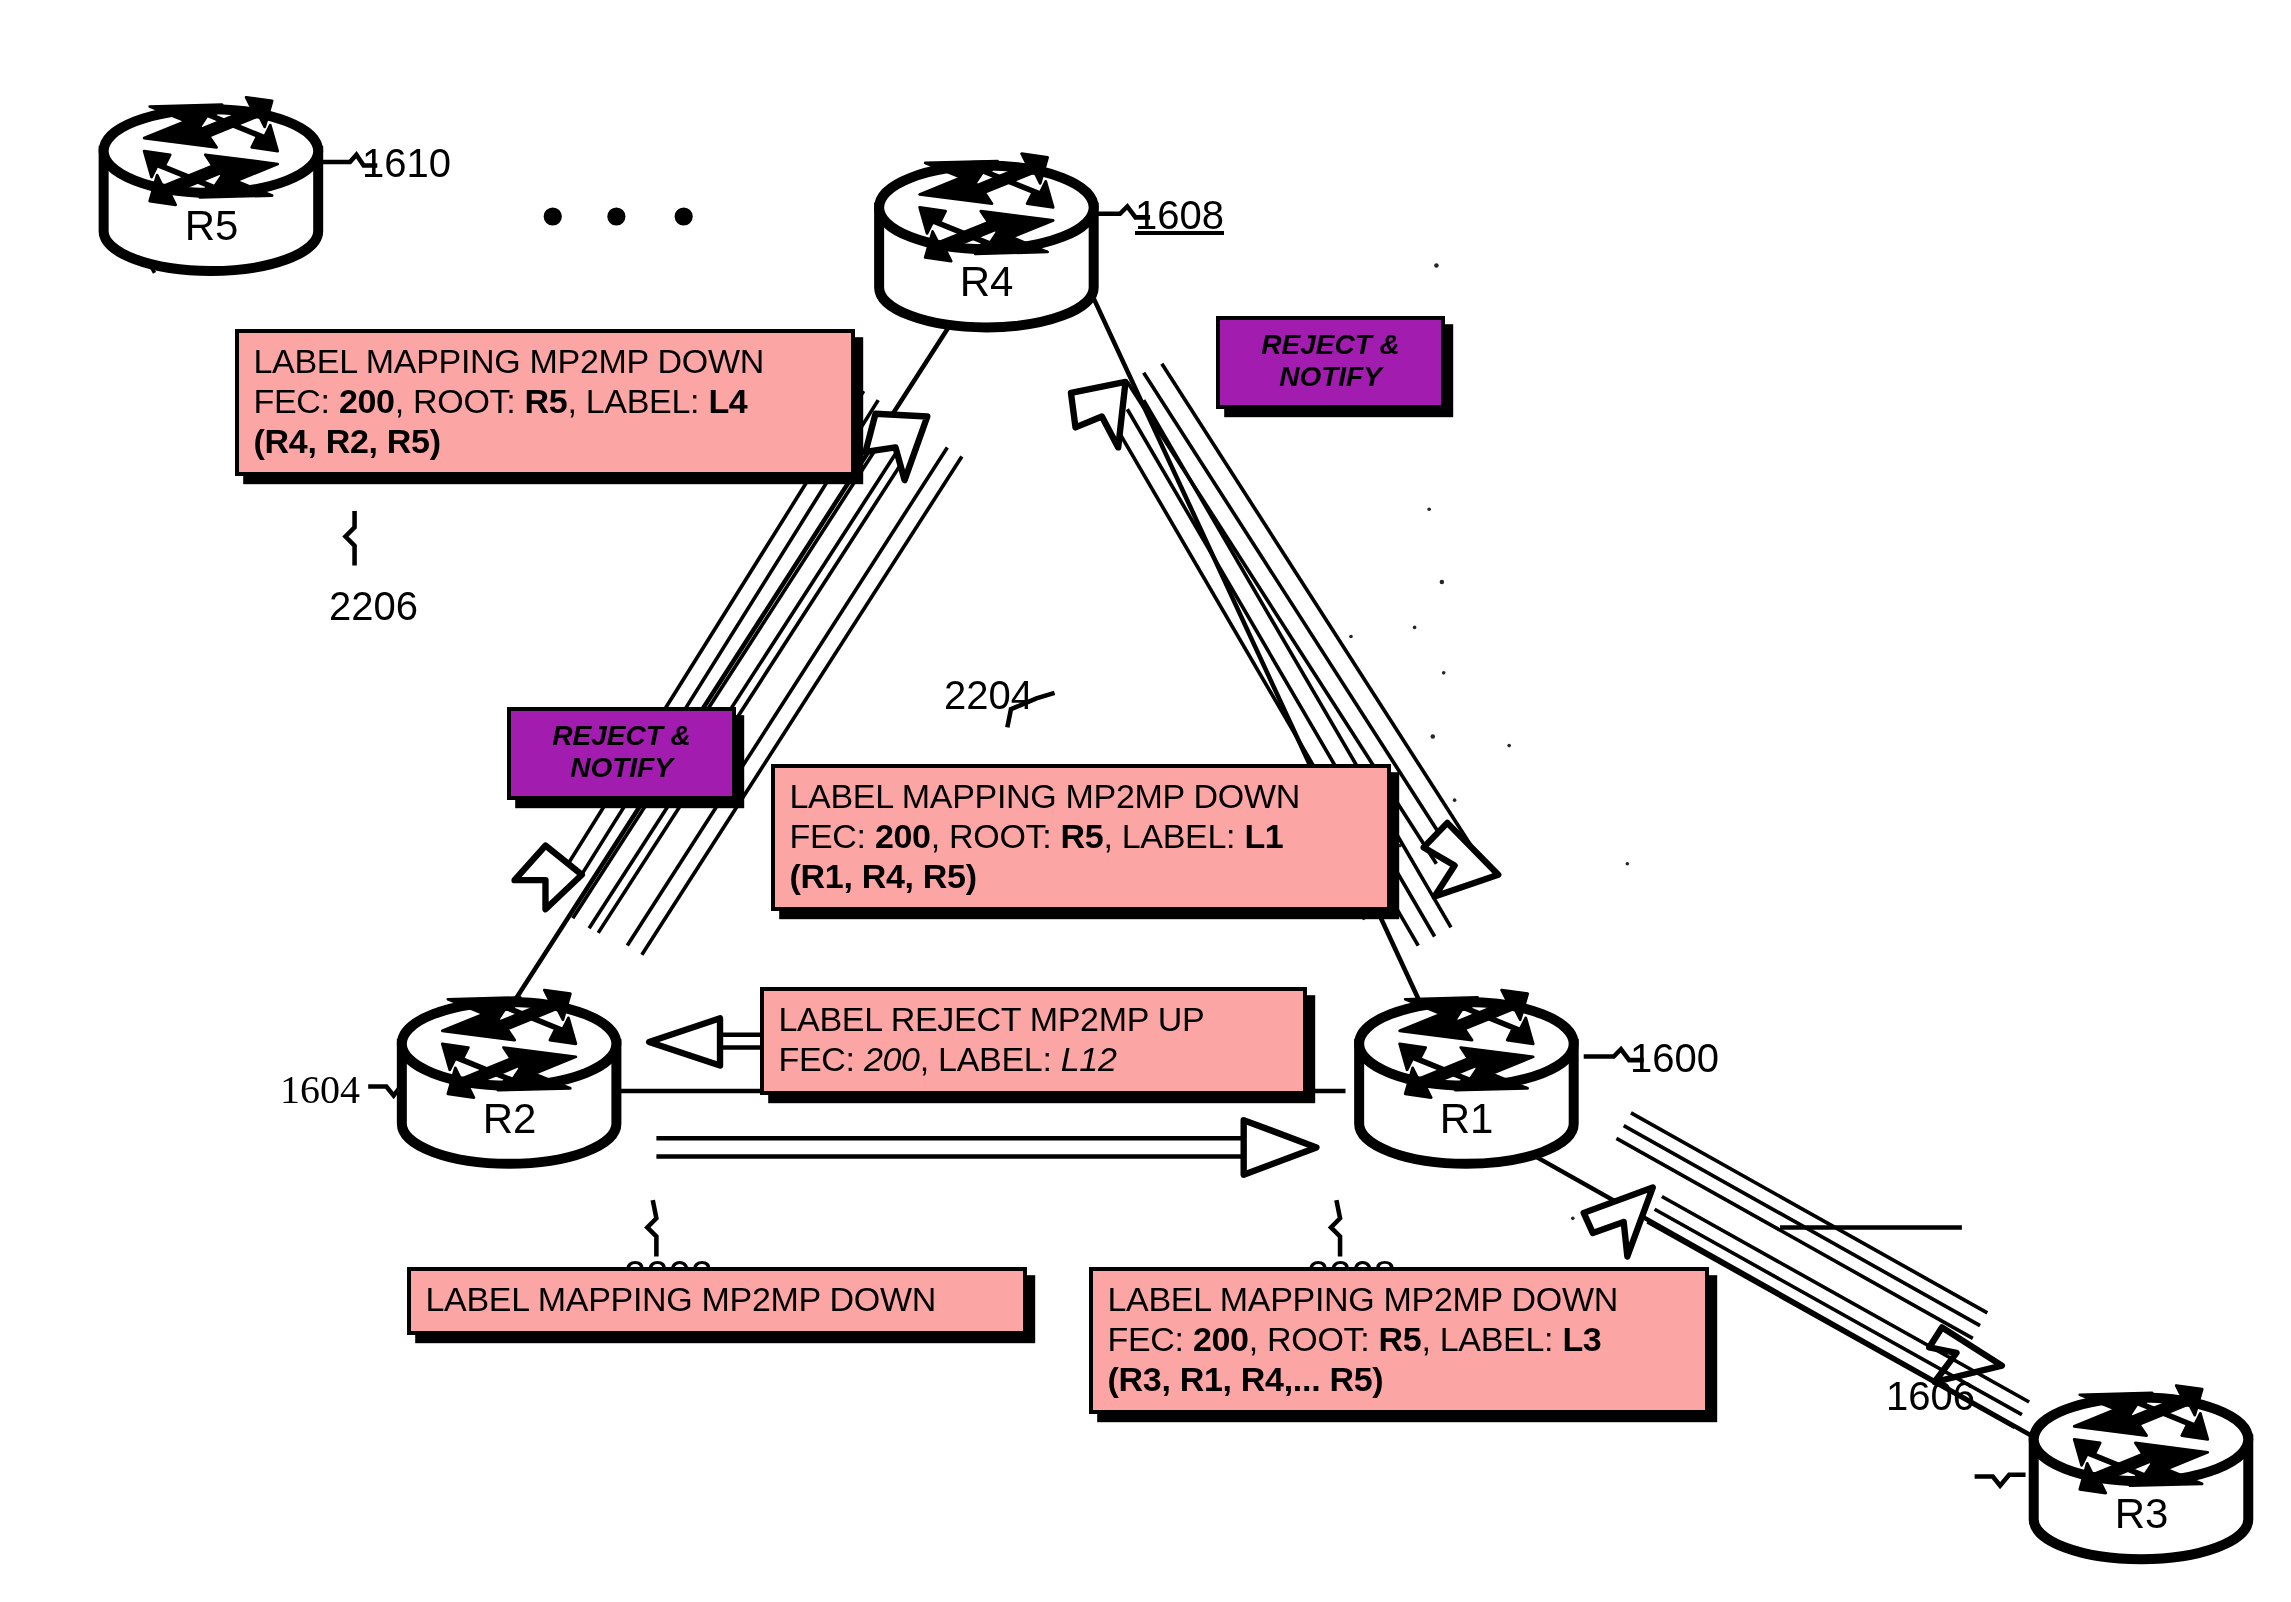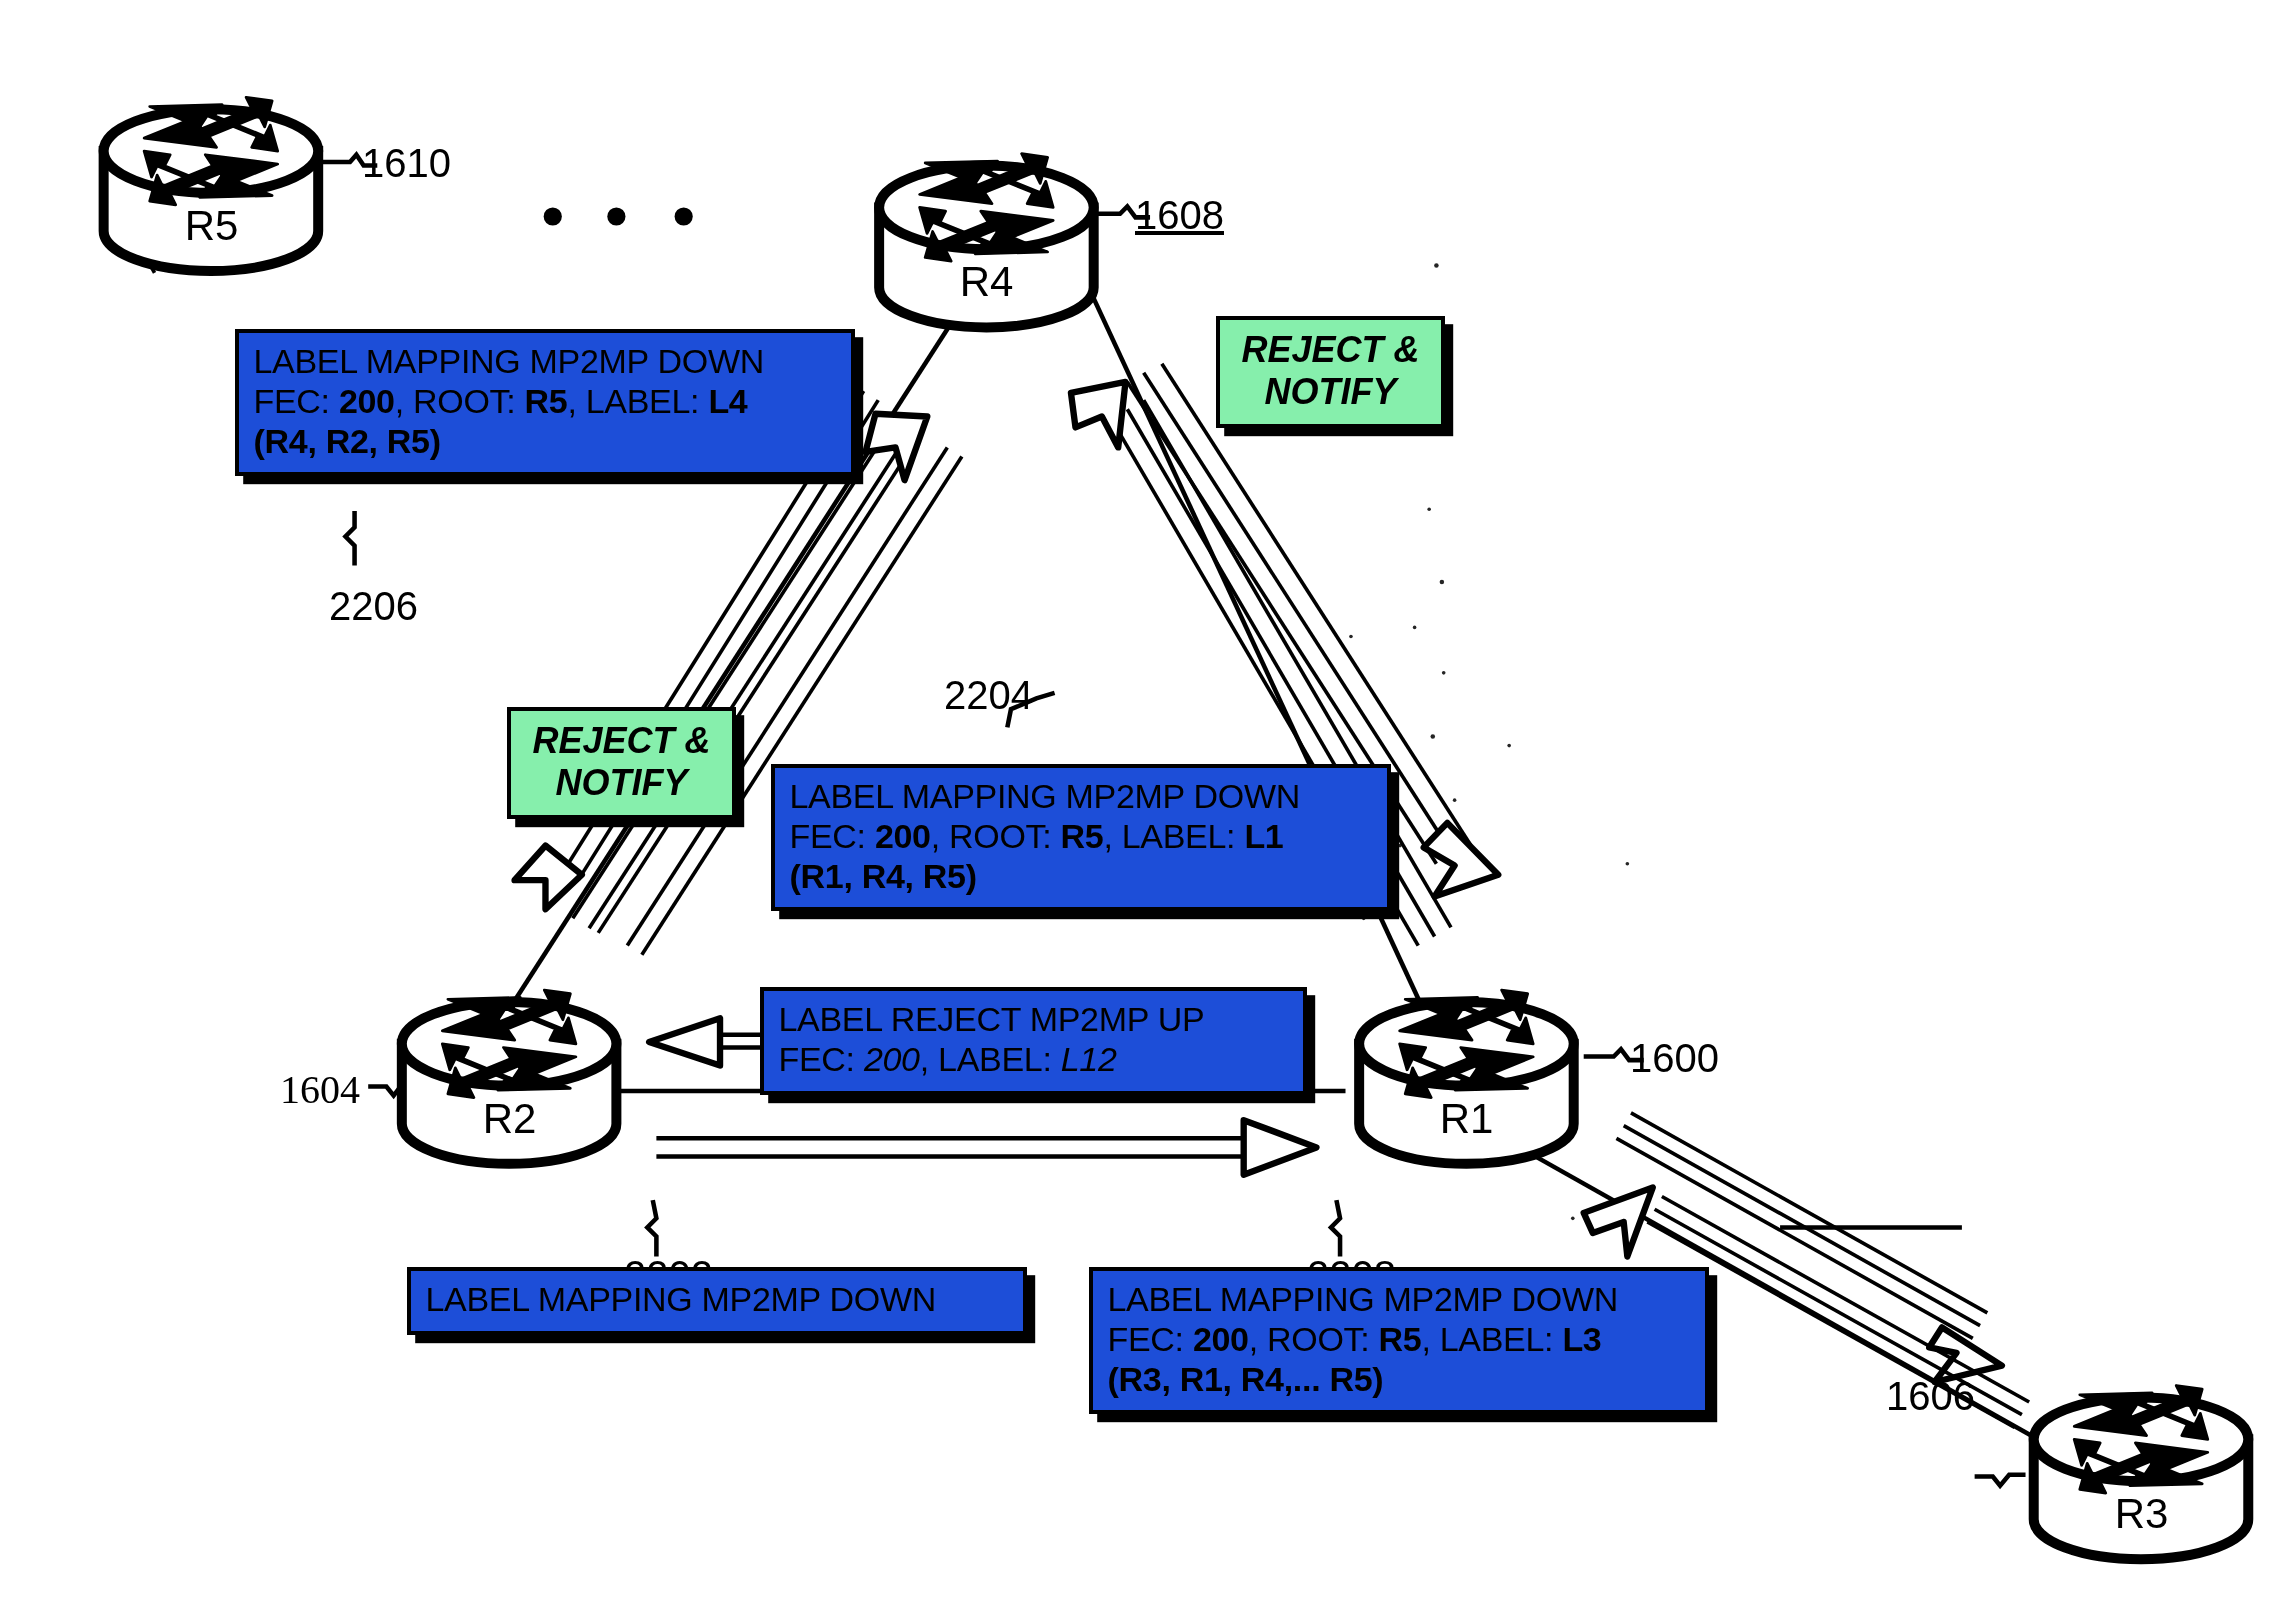--- a/index.html
+++ b/index.html
@@ -20,43 +20,43 @@
   svg.layer {
     position: absolute;
     top: 0;
     left: 0;
     width: 2291px;
     height: 1603px;
   }
   .msgbox {
     position: absolute;
     box-sizing: border-box;
-    background: #1d4ed8;
+    background: #fca5a5;
     border: 4.5px solid #000000;
     box-shadow: 8.2px 8.2px 0 0 #000000;
     padding: 9px 12.7px 11px 14.5px;
     font-family: "Liberation Sans", sans-serif;
     font-size: 34px;
     line-height: 1.17;
     color: #000000;
     letter-spacing: -0.3px;
     white-space: nowrap;
     z-index: 30;
   }
   .msgbox .ln { display: block; }
   .msgbox b { font-weight: bold; }
   .msgbox i { font-style: italic; }
   .rejectbox {
     position: absolute;
     box-sizing: border-box;
-    background: #86efac;
+    background: #a21caf;
     border: 4.5px solid #000000;
     box-shadow: 8.2px 8.2px 0 0 #000000;
     font-family: "Liberation Sans", sans-serif;
-    font-size: 36px;
+    font-size: 28px;
     font-weight: bold;
     font-style: italic;
     line-height: 1.16;
     color: #000000;
     text-align: center;
     padding: 9px 12.7px 11px 12.7px;
     white-space: nowrap;
     z-index: 30;
   }
   .rejectbox .ln { display: block; }

